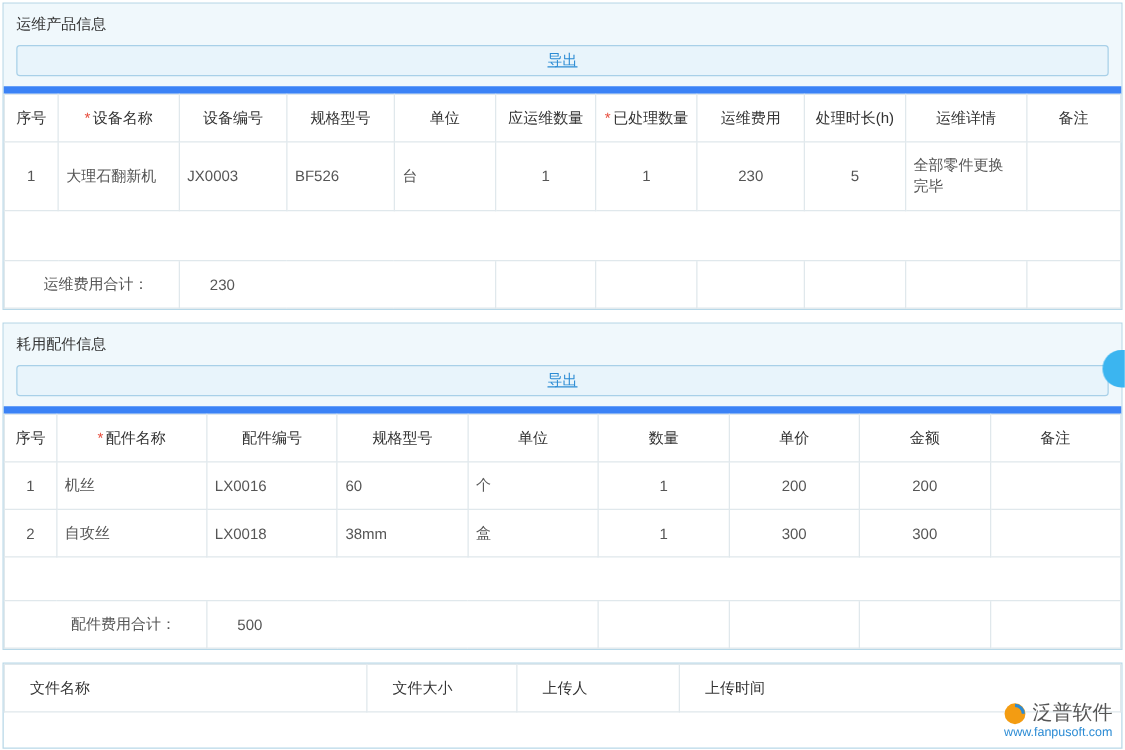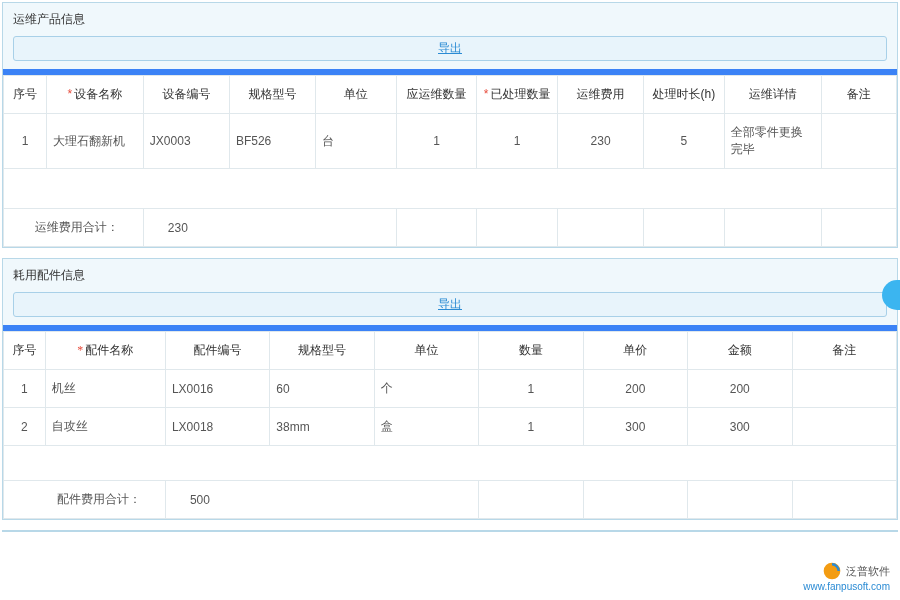--- a/index.html
+++ b/index.html
@@ -18,32 +18,32 @@
     .req-mark { color: #e74c3c; margin-right: 2px; }
     .empty-row td { height: 40px; border-top: none; }
     
     .total-row td { padding: 10px 24px; }
     .total-label { text-align: right; padding-right: 12px; }
     
     .attach-table th { text-align: left; padding-left: 20px; }
     .attach-body { min-height: 30px; }
     
     .watermark { position: fixed; bottom: 8px; right: 10px; text-align: right; font-size: 11px; color: #999; }
-    .watermark-brand { font-size: 11px; color: #555; display: flex; align-items: center; justify-content: flex-end; gap: 4px; }
+    .watermark-brand { font-size: 16px; color: #555; display: flex; align-items: center; justify-content: flex-end; gap: 4px; }
     .wm-icon { width: 20px; height: 20px; }
     .wm-url { color: #2b8bd4; font-size: 10px; }
     
     .round-badge { position: fixed; right: 0; top: 280px; width: 18px; height: 30px; background: #3bb5f0; border-radius: 15px 0 0 15px; display: flex; align-items: center; justify-content: center; color: #fff; font-size: 10px; }
     
     .col-w-70 { width: 70px; }
     .col-w-75 { width: 75px; }
     .col-w-80 { width: 80px; }
     .col-w-90 { width: 90px; }
     .col-w-100 { width: 100px; }
-    .col-w-115 { width: 115px; font-family: Liberation Serif, serif; }
+    .col-w-115 { width: 115px; }
     .col-w-120 { width: 120px; }
     .col-w-130 { width: 130px; }
   </style>
 </head>
 <body>
 
 <div class="panel">
   <div class="panel-header">
     <span class="panel-title">运维产品信息</span>
     <button class="btn-export">导出</button>
@@ -150,20 +150,35 @@
         <td></td>
         <td></td>
         <td></td>
         <td></td>
       </tr>
     </tfoot>
   </table>
 </div>
 
 <div class="panel">
+  <table class="attach-table">
+    <thead>
+      <tr>
+        <th style="width:290px">文件名称</th>
+        <th class="col-w-120">文件大小</th>
+        <th class="col-w-130">上传人</th>
+        <th>上传时间</th>
+      </tr>
+    </thead>
+    <tbody class="attach-body">
+      <tr>
+          <td colspan="4" style="height:28px;border:none"></td>
+        </tr>
+    </tbody>
+  </table>
 </div>
 
 <div class="round-badge"></div>
 
 <div class="watermark">
   <div class="watermark-brand">
     <svg class="wm-icon" viewBox="0 0 24 24">
         <circle cx="12" cy="12" r="10" fill="#f39c12"></circle>
         <path d="M12 4 A8 8 0 0 1 20 12" fill="none" stroke="#2b8bd4" stroke-width="3"></path>
       </svg>

